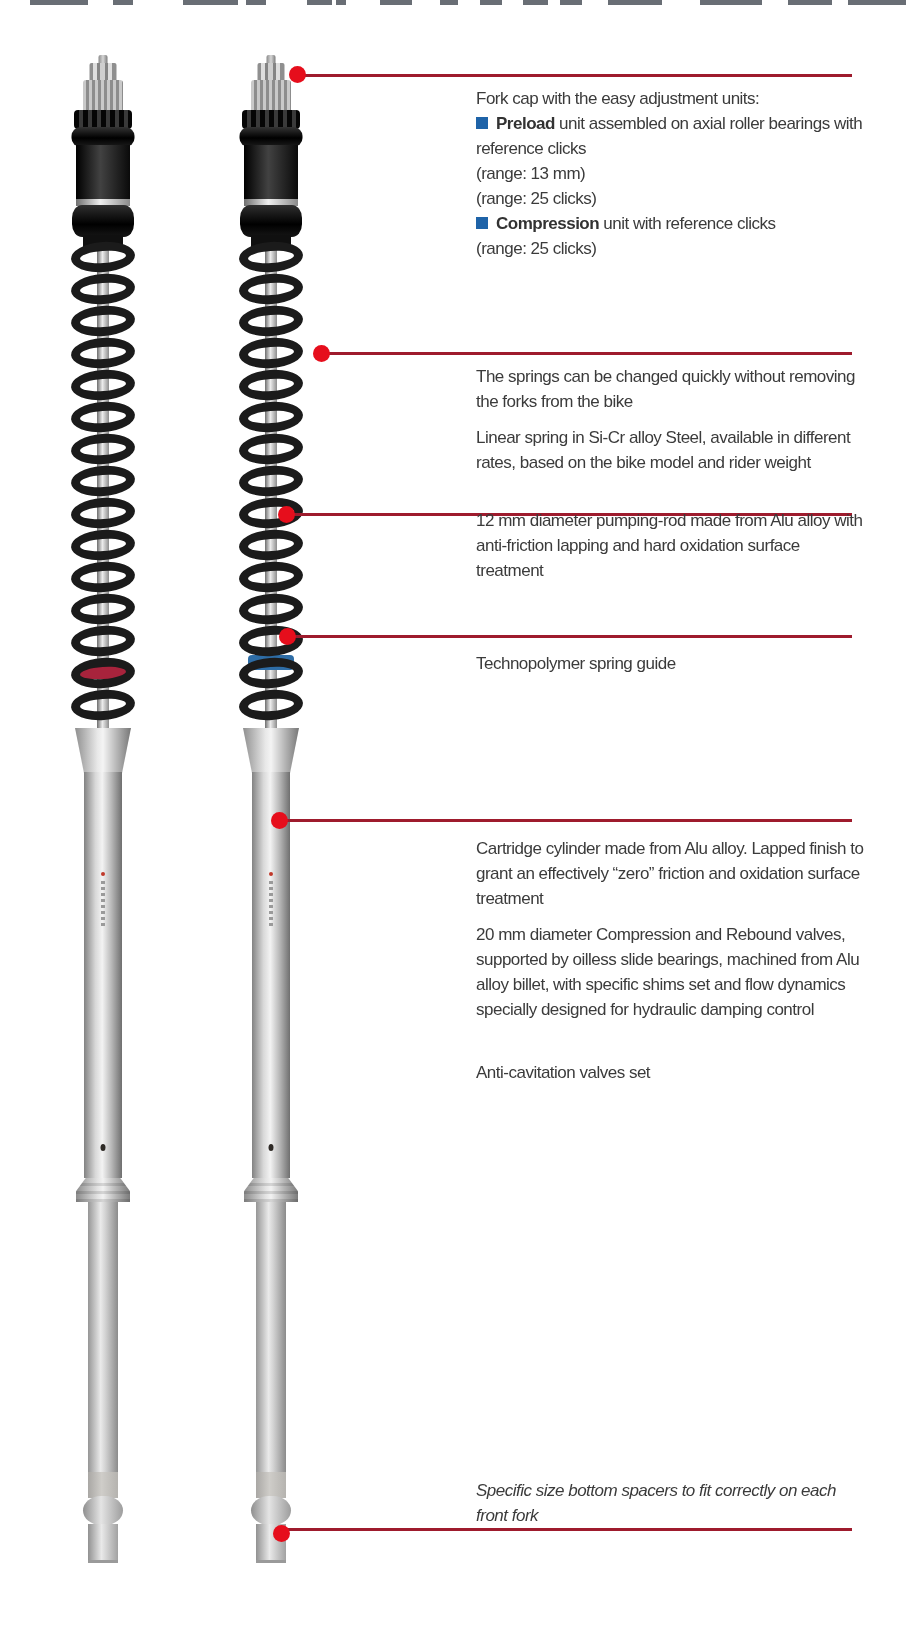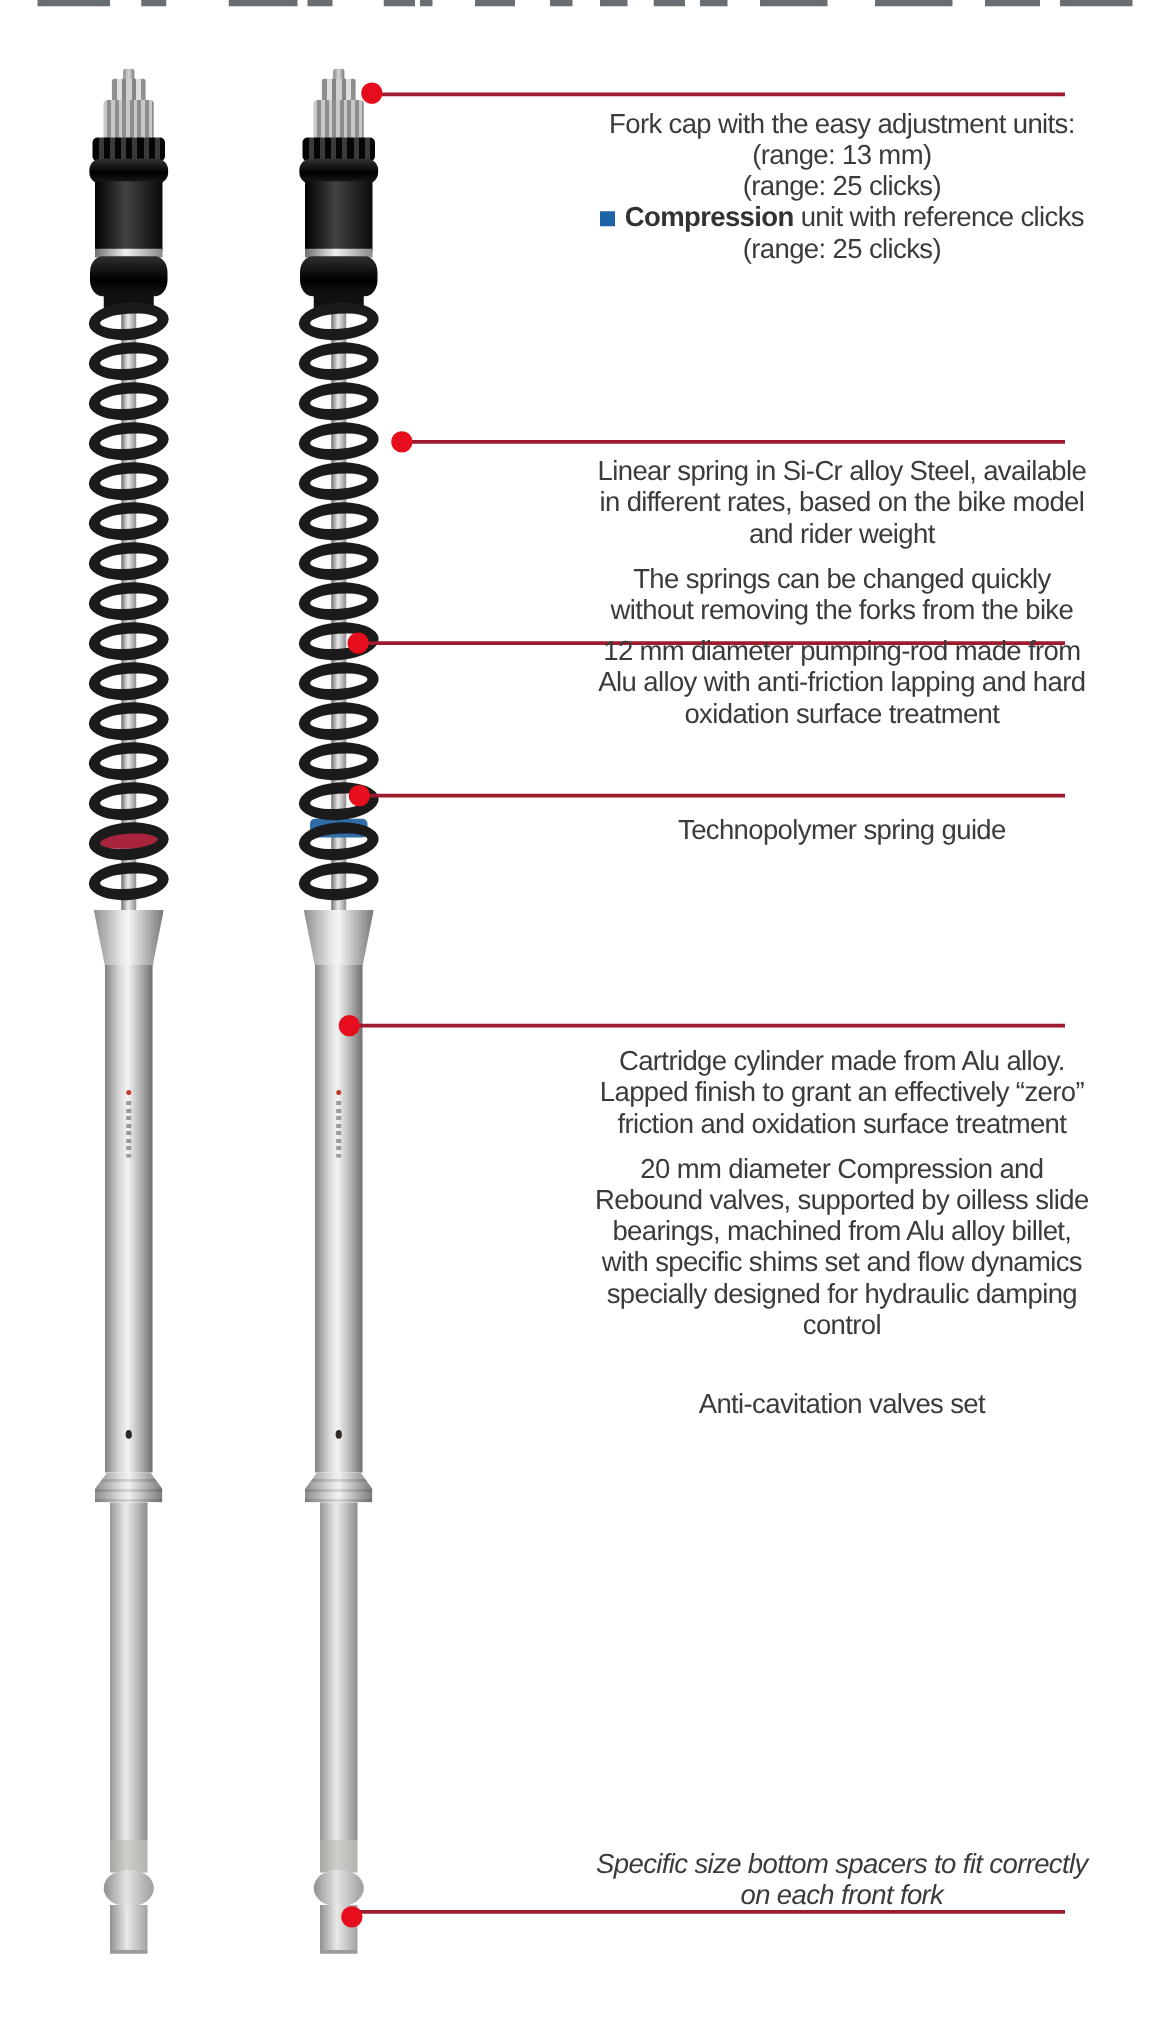--- a/index.html
+++ b/index.html
@@ -56,22 +56,22 @@
   .spacer-bulge{top:1496px;width:40px;height:29px;border-radius:45%/50%;
     background:linear-gradient(90deg,#8f8f8f,#e4e4e4 45%,#9d9d9d);}
   .end-tube{top:1524px;width:30px;height:39px;border-bottom:3px solid #9a9a9a;box-sizing:border-box;
     background:linear-gradient(90deg,#919191,#e9e9e9 45%,#a2a2a2);}
 
   
   .callout-line{position:absolute;height:3px;background:#9e1b2d;}
   .callout-dot{position:absolute;width:17px;height:17px;border-radius:50%;background:#e60e1c;}
 
   
-  .note{position:absolute;left:476px;width:395px;font-size:22px;line-height:25px;
-        letter-spacing:-0.5px;color:#3b3b3b;text-align:center;}
+  .note{position:absolute;left:476px;width:395px;font-size:17px;line-height:25px;
+        letter-spacing:-0.5px;color:#3b3b3b;}
   .note p{margin:0 0 11px 0;}
   .note p:last-child{margin-bottom:0;}
   .bullet{display:inline-block;width:12px;height:12px;background:#1e63a8;margin-right:8px;}
   .bitem b{font-weight:bold;color:#323232;}
 </style>
 </head>
 <body>
 
 <div id="page">
 
@@ -190,31 +190,34 @@
   <div class="callout-dot" style="left:279px;top:628px;"></div>
 
   <div class="callout-line" style="left:285px;top:819px;width:567px;"></div>
   <div class="callout-dot" style="left:271px;top:812px;"></div>
 
   <div class="callout-line" style="left:287px;top:1528px;width:565px;"></div>
   <div class="callout-dot" style="left:273px;top:1525px;"></div>
 
   <div class="note" style="top:86px;">
     <div>Fork cap with the easy adjustment units:</div>
+    <div class="bitem">
+      <span class="bullet"></span><b>Preload</b><span> unit assembled on axial roller bearings with reference clicks</span>
+    </div>
     <div>(range: 13 mm)</div>
     <div>(range: 25 clicks)</div>
     <div class="bitem">
       <span class="bullet"></span><b>Compression</b><span> unit with reference clicks</span>
     </div>
     <div>(range: 25 clicks)</div>
   </div>
 
   <div class="note" style="top:364px;">
+    <p>The springs can be changed quickly without removing the forks from the bike</p>
     <p>Linear spring in Si-Cr alloy Steel, available in different rates, based on the bike model and rider weight</p>
-    <p>The springs can be changed quickly without removing the forks from the bike</p>
   </div>
 
   <div class="note" style="top:508px;">
     <p>12 mm diameter pumping-rod made from Alu alloy with anti-friction lapping and hard oxidation surface treatment</p>
   </div>
 
   <div class="note" style="top:651px;">
     <p>Technopolymer spring guide</p>
   </div>
 

